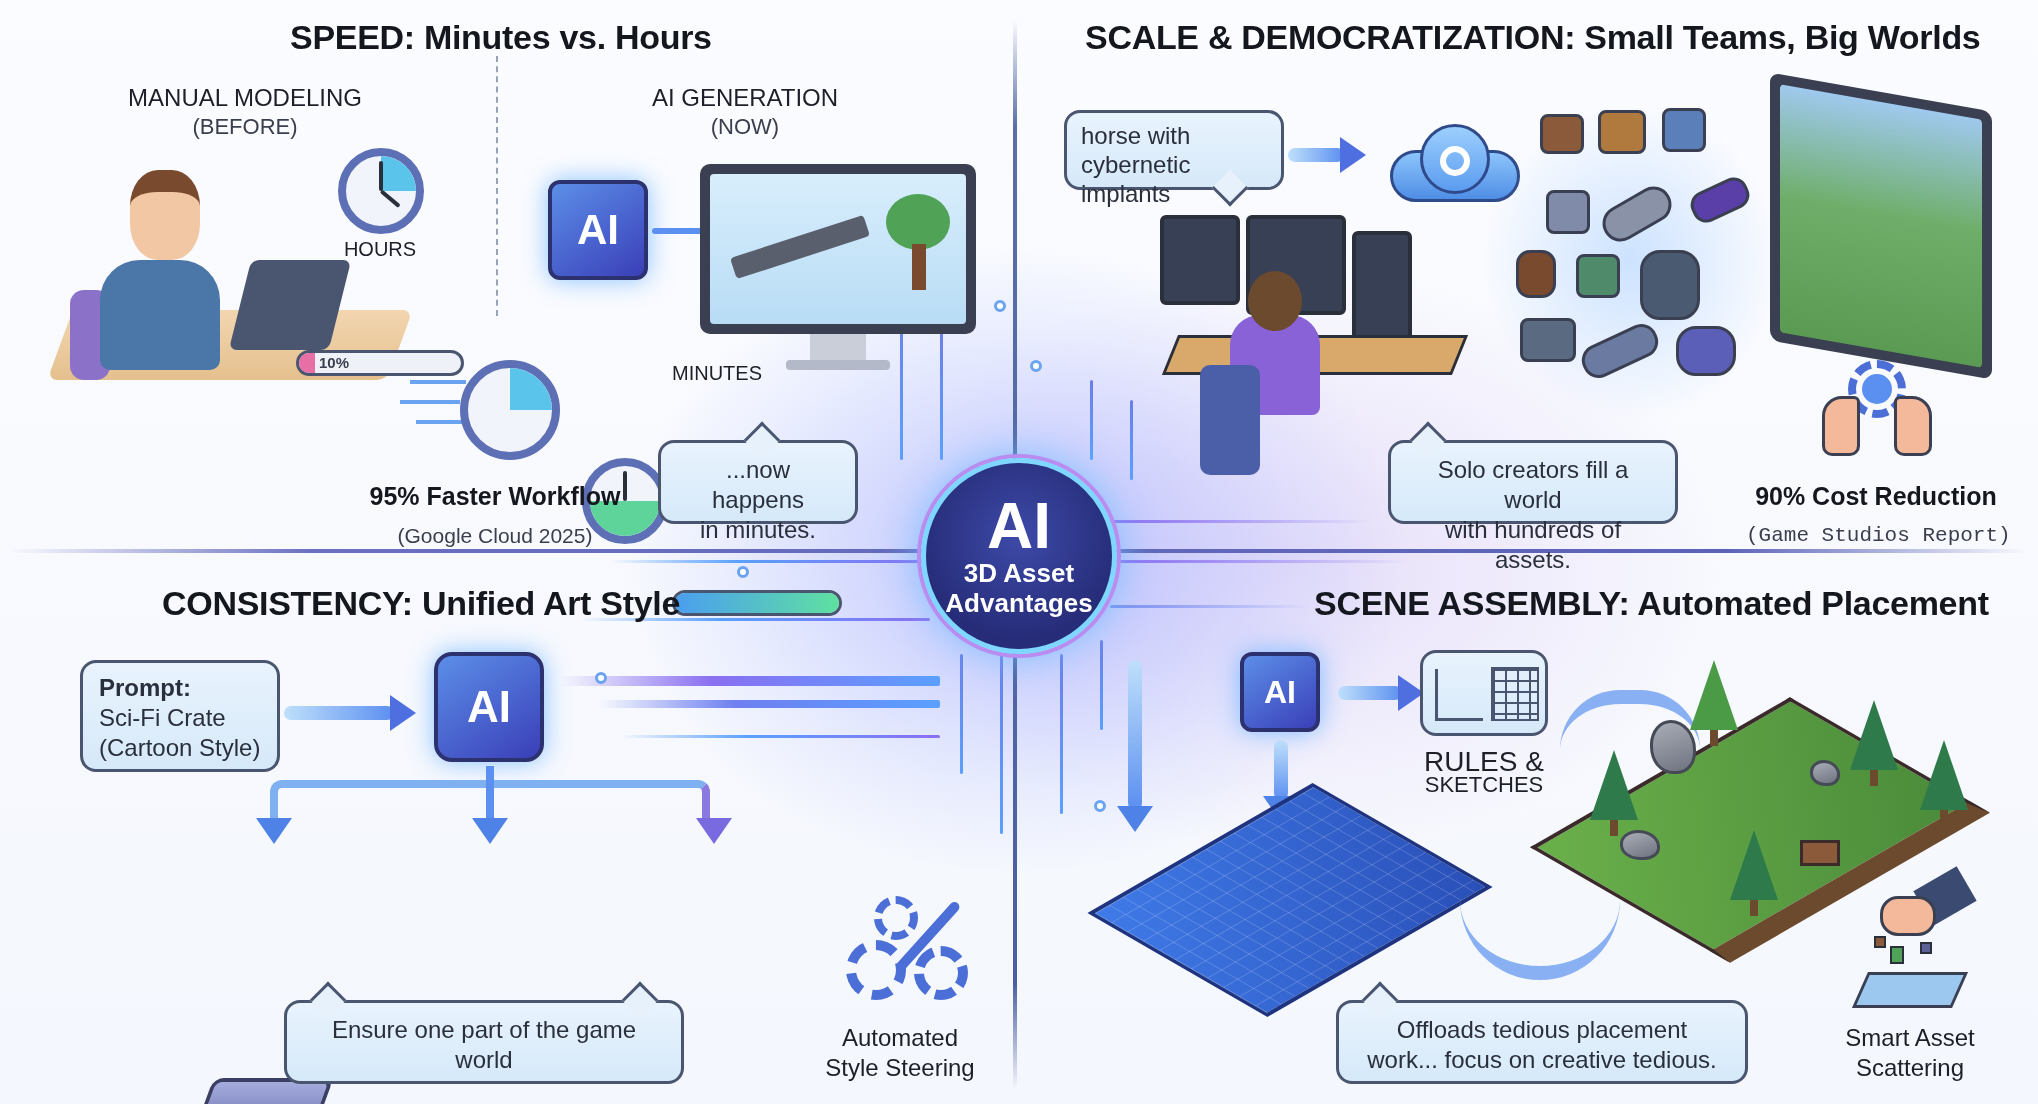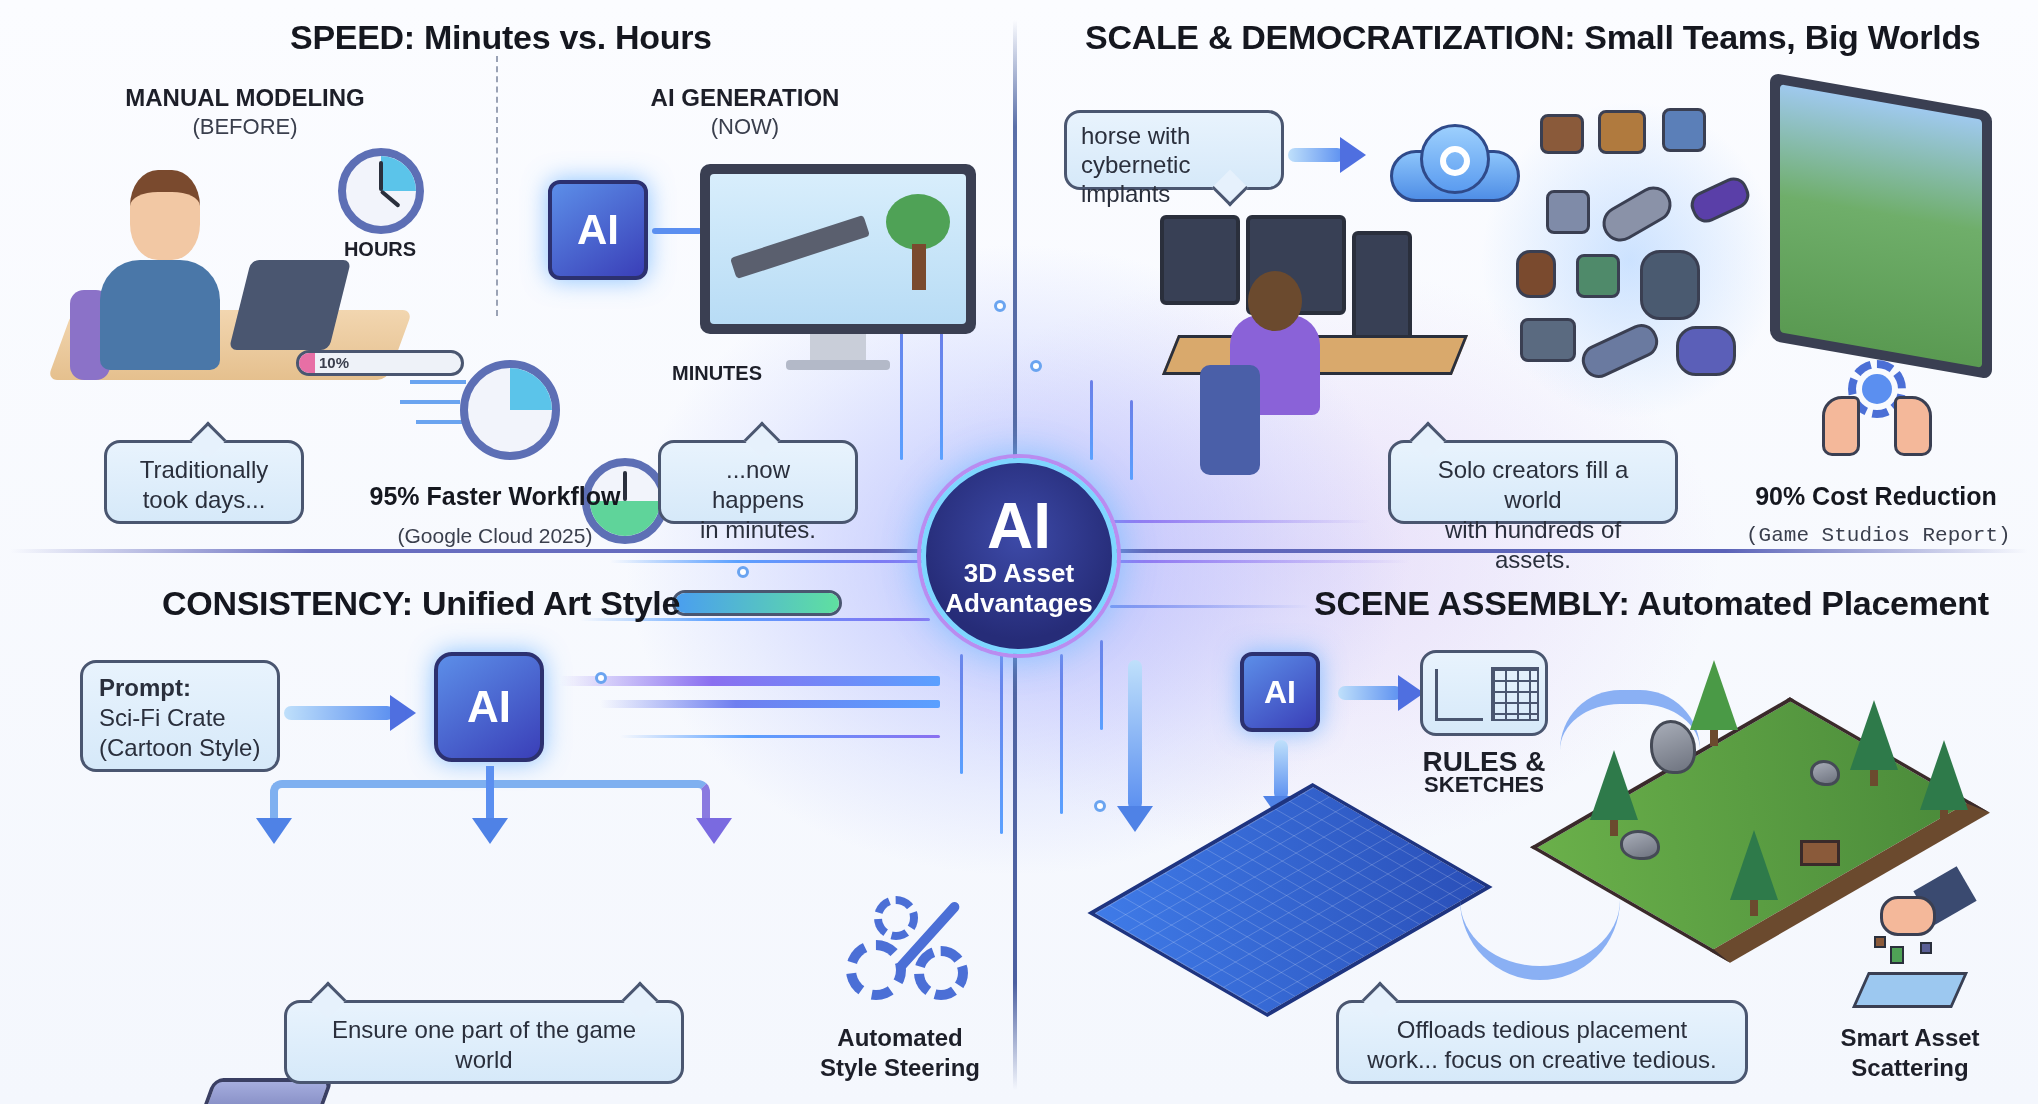--- a/index.html
+++ b/index.html
@@ -12,21 +12,21 @@
       radial-gradient(ellipse 600px 420px at 1300px 560px, rgba(200,170,240,0.35), rgba(255,255,255,0) 70%),
       linear-gradient(180deg, #fbfcff 0%, #f4f7fd 100%);
     color: #1b1e2a;
   }
   .abs { position: absolute; }
   .divider-v { left: 1013px; top: 20px; width: 4px; height: 1070px;
     background: linear-gradient(180deg, rgba(90,110,170,0) 0%, #5a6fa8 10%, #4b5fa0 90%, rgba(90,110,170,0) 100%); }
   .divider-h { left: 10px; top: 549px; width: 2018px; height: 4px;
     background: linear-gradient(90deg, rgba(120,120,200,0) 0%, #6a6fc0 15%, #5b63b8 85%, rgba(120,120,200,0) 100%); }
   .section-title { font-weight: 700; font-size: 34px; color: #15171f; white-space: nowrap; letter-spacing: -0.3px; }
-  .sub-head { font-weight: 700; font-size: 24px; text-align: center; color: #1d1f29; }
+  .sub-head { font-weight: 400; font-size: 24px; text-align: center; color: #1d1f29; }
   .sub-note { font-size: 22px; text-align: center; color: #3a3f4d; }
   .bubble {
     background: linear-gradient(180deg, #e8f3fd, #d6e9f9);
     border: 3px solid #4a5670; border-radius: 16px;
     color: #2a2f3c; font-size: 24px; line-height: 30px; text-align: center;
     padding: 12px 18px;
   }
   .bubble.left { text-align: left; }
   .bubble .tail { position: absolute; width: 26px; height: 26px; background: #e6f1fc;
     border-left: 3px solid #4a5670; border-top: 3px solid #4a5670; transform: rotate(45deg); }
@@ -163,25 +163,20 @@
 
   <div class="abs" style="left:410px;top:360px;">
     <div class="abs" style="left:0;top:20px;width:56px;height:4px;background:#6aa4f0;"></div>
     <div class="abs" style="left:-10px;top:40px;width:60px;height:4px;background:#6aa4f0;"></div>
     <div class="abs" style="left:6px;top:60px;width:46px;height:4px;background:#6aa4f0;"></div>
     <div class="clock" style="position:absolute;left:50px;top:0;width:100px;height:100px;">
       <div class="abs" style="right:0;top:0;width:42px;height:42px;background:#5bc4ea;border-top-right-radius:42px;"></div>
     </div>
   </div>
 
-  <div class="abs bubble" style="left:104px;top:440px;width:200px;height:84px;">
-    <span class="tail" style="left:88px;top:-16px;"></span>
-    <div>Traditionally</div>
-    <div>took days...</div>
-  </div>
   <div class="abs bubble" style="left:658px;top:440px;width:200px;height:84px;">
     <span class="tail" style="left:88px;top:-16px;"></span>
     <div>...now happens</div>
     <div>in minutes.</div>
   </div>
 
   <div class="abs stat-main" style="left:360px;top:482px;width:270px;">95% Faster Workflow</div>
   <div class="abs stat-src" style="left:360px;top:512px;width:270px;">(Google Cloud 2025)</div>
 </section>
 

